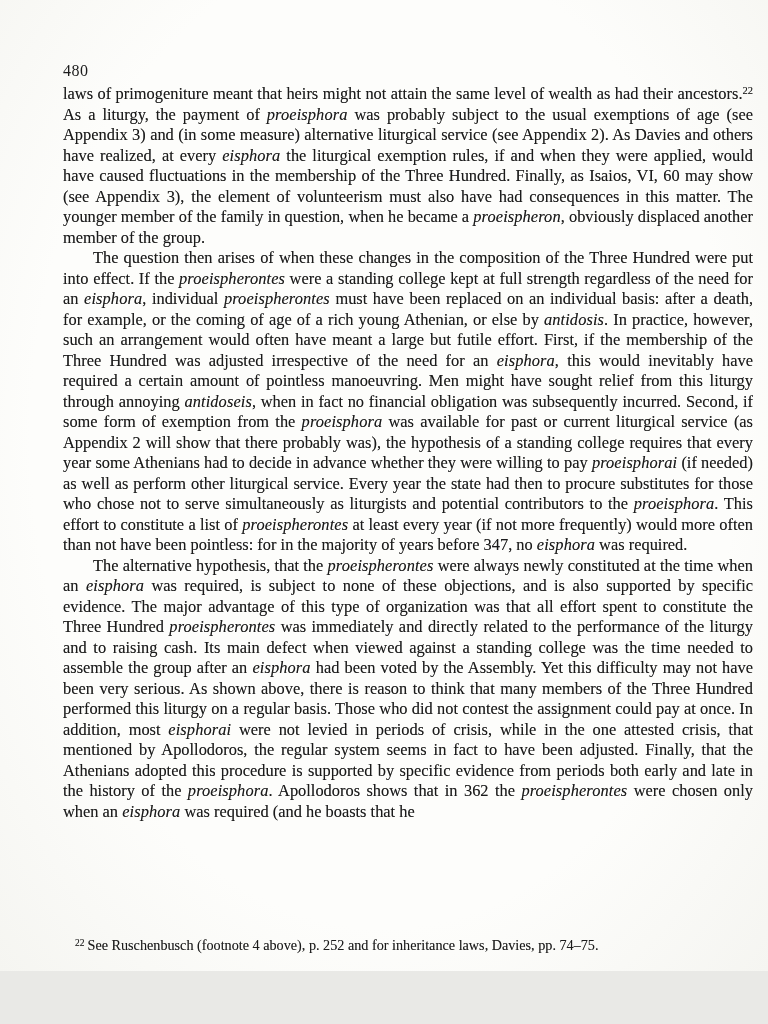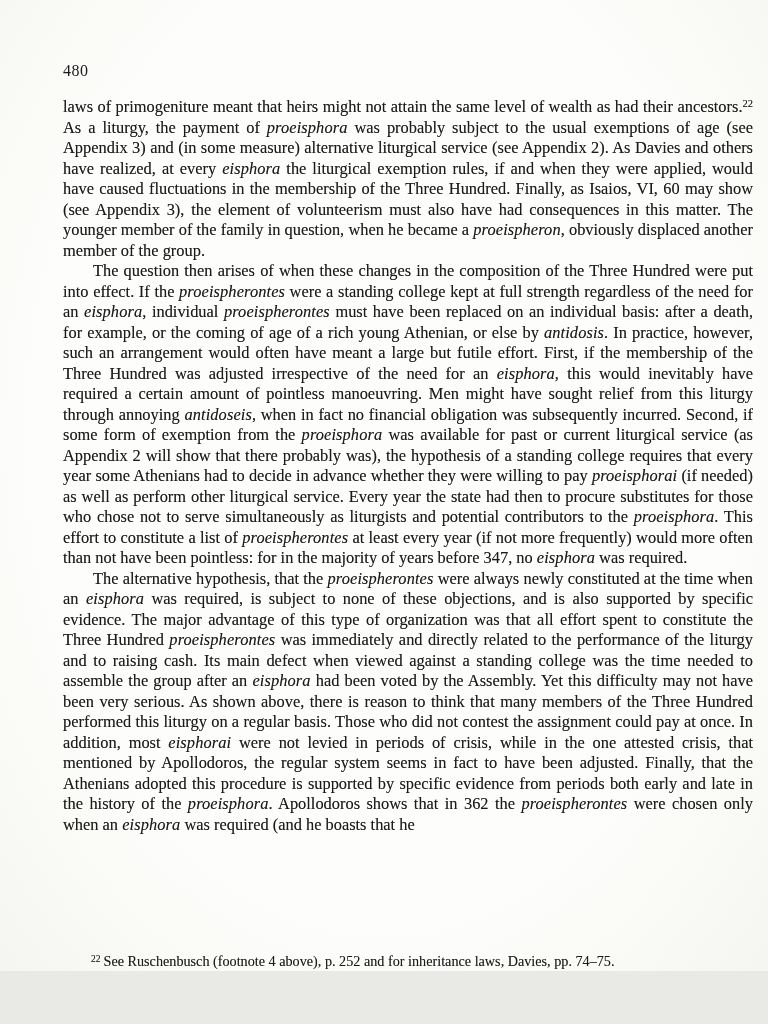--- a/index.html
+++ b/index.html
@@ -39,21 +39,21 @@
     justify-self: center;
     letter-spacing: 0.8px;
     transform: translateX(-12px);
   }
   .header-spacer {
     justify-self: end;
   }
   .body-text {
     position: absolute;
     left: 63px;
-    top: 97px;
+    top: 84px;
     width: 690px;
     font-size: 16.4px;
     line-height: 20.5px;
     text-align: justify;
     text-shadow: 0 0 0.4px rgba(20, 20, 20, 0.45);
   }
   .body-text p {
     margin: 0;
     padding: 0;
   }
@@ -71,21 +71,21 @@
   .footnotes {
     position: absolute;
     left: 63px;
     top: 936px;
     width: 690px;
     font-size: 14.2px;
     line-height: 18px;
     text-shadow: 0 0 0.4px rgba(20, 20, 20, 0.4);
   }
   .footnote {
-    margin: 16px;
+    margin: 0;
     text-indent: 12px;
   }
   sup.fn-marker {
     font-size: 9.5px;
     line-height: 0;
     vertical-align: 4px;
     margin-right: 3px;
   }
 </style>
 </head>

